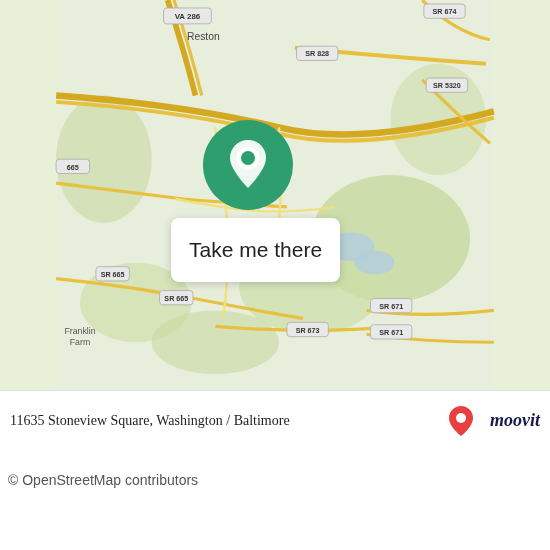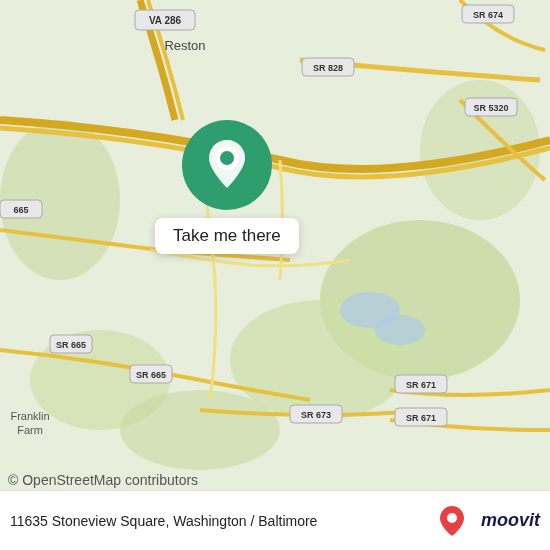--- a/index.html
+++ b/index.html
@@ -6,21 +6,21 @@
     body {
       width: 550px;
       height: 550px;
       overflow: hidden;
       font-family: Arial, sans-serif;
       position: relative;
     }
 
     #map-container {
       width: 550px;
-      height: 490px;
+      height: 390px;
       position: relative;
       overflow: hidden;
       background-color: #e8f0d8;
     }
 
     
     .map-popup {
       position: absolute;
       top: 120px;
       left: 155px;
@@ -36,40 +36,42 @@
       width: 90px;
       height: 90px;
       display: flex;
       align-items: center;
       justify-content: center;
     }
 
     .popup-label {
       background: white;
       border-radius: 8px;
-      padding: 8px 18px;
+      padding: 20px 18px;
       margin-top: 8px;
-      font-size: 17px;
+      font-size: 21px;
       font-weight: 500;
       color: #222;
       box-shadow: 0 2px 8px rgba(0,0,0,0.18);
       white-space: nowrap;
       cursor: pointer;
+      margin-left: 16px;
     }
 
     
     #footer {
       width: 550px;
       height: 60px;
       background: white;
       display: flex;
       align-items: center;
       padding: 0 10px;
       border-top: 1px solid #e0e0e0;
       position: relative;
+      font-family: Liberation Serif, serif;
     }
 
     .footer-address {
       flex: 1;
       font-size: 14px;
       color: #222;
       font-weight: 500;
     }
 
     .moovit-logo {

